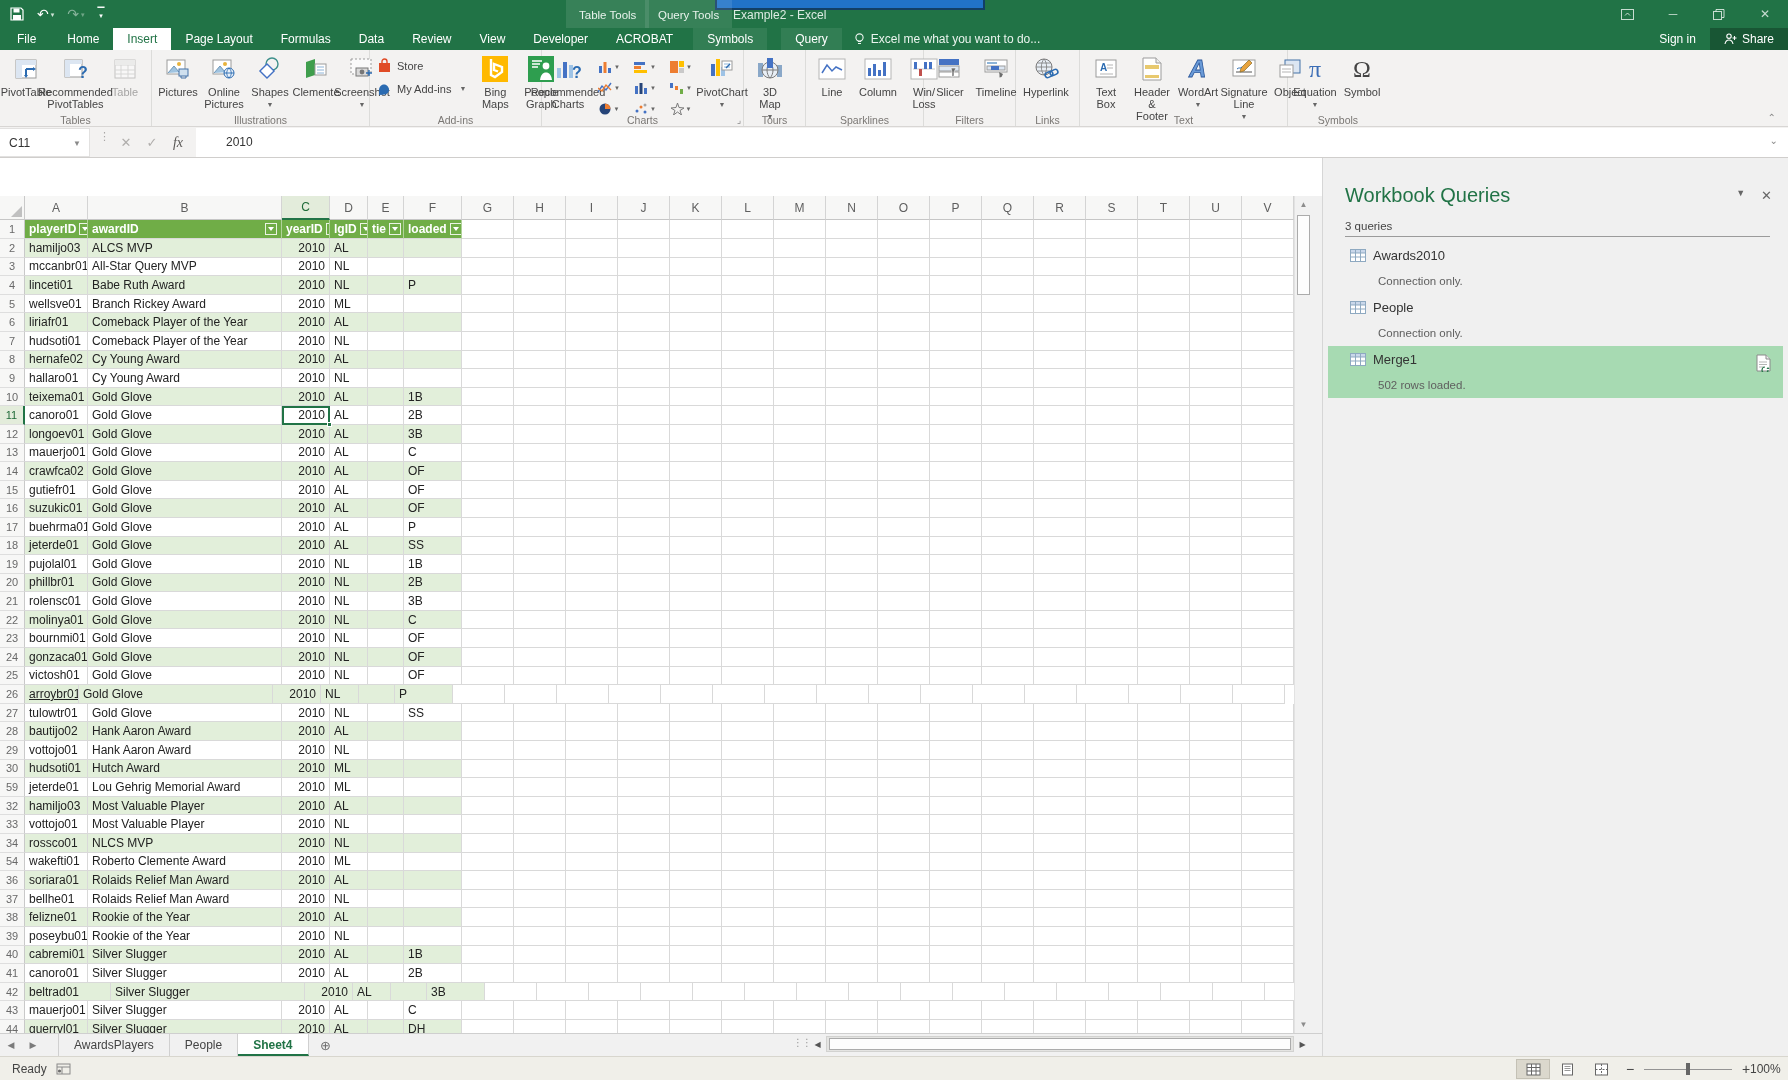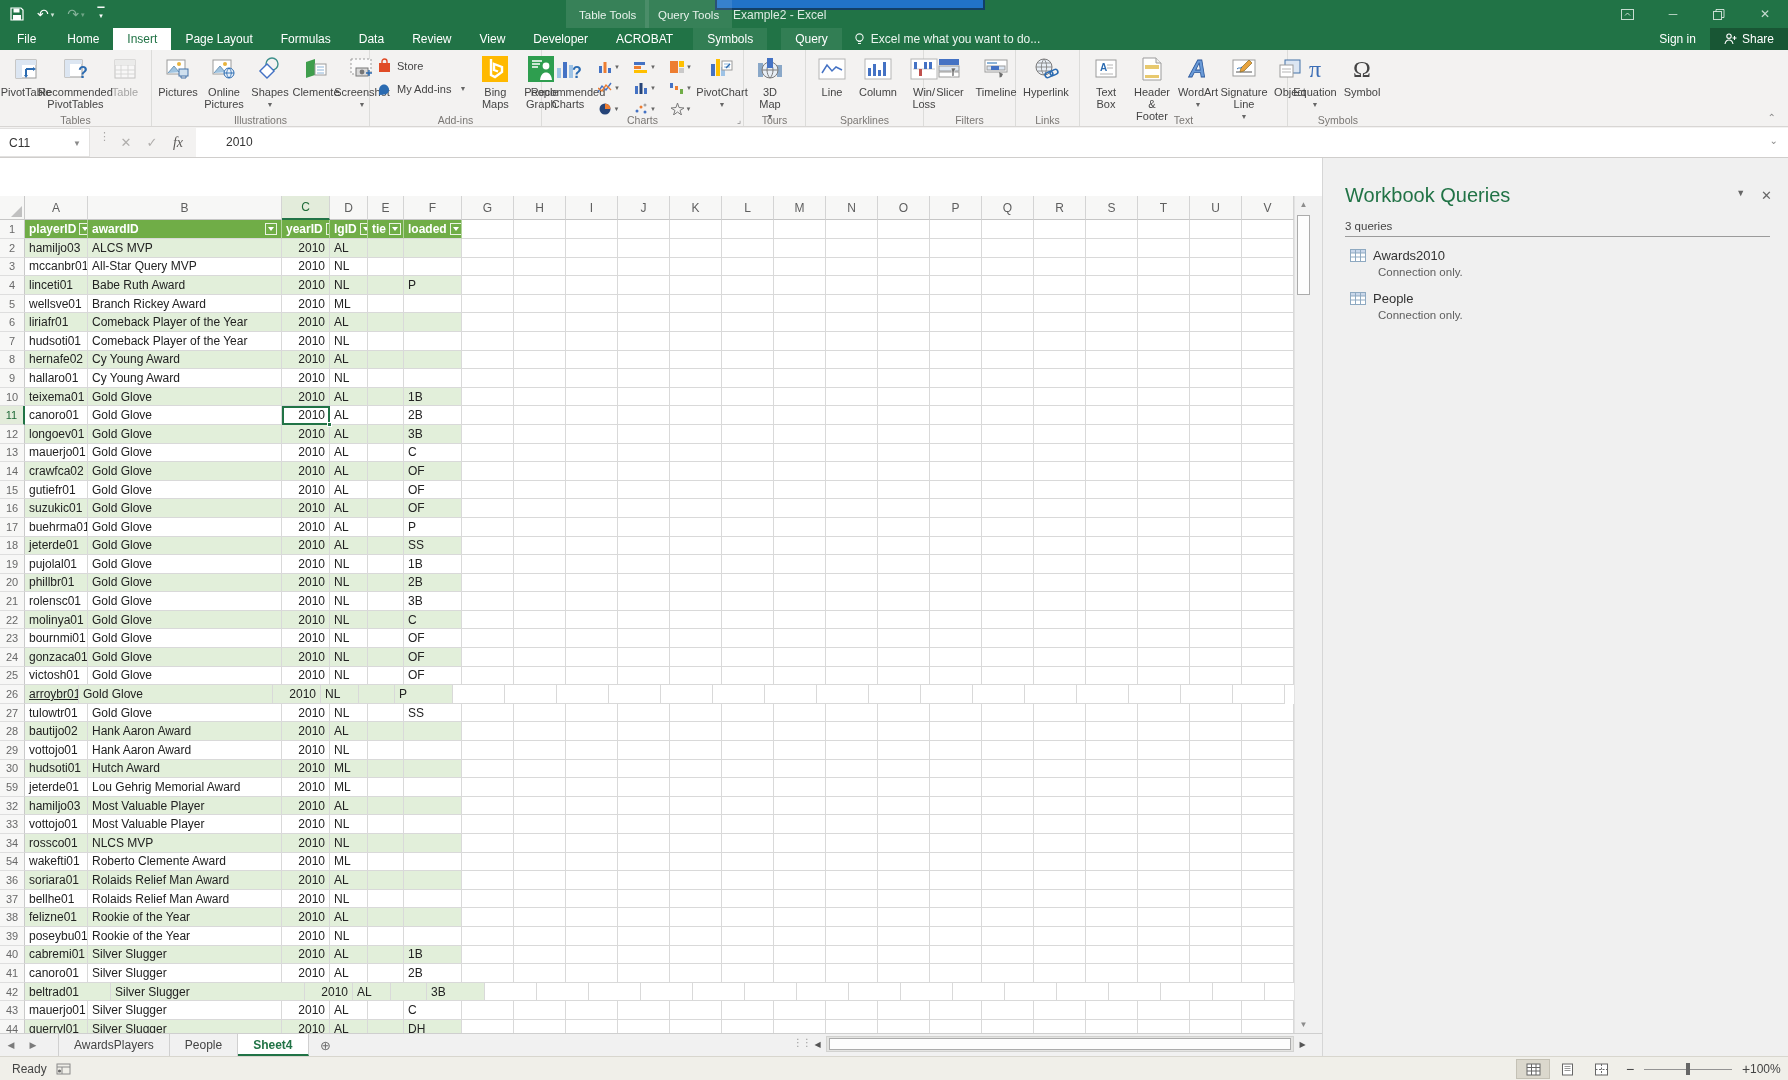--- a/index.html
+++ b/index.html
@@ -93,21 +93,21 @@
   .panel { position:absolute; left:1322px; top:158px; width:466px; height:898px; background:#f0f0f0; border-left:1px solid #d6d6d6; }
   .ptitlerow { position:absolute; top:26px; left:22px; right:16px; display:flex; align-items:center; }
   .ptitle { font-size:20px; color:#217346; font-weight:400; }
   .ptitlerow .picons { margin-left:auto; display:flex; gap:16px; color:#666; }
   .pcaret { font-size:9px; }
   .pclose { font-size:13px; }
   .pcount { position:absolute; top:62px; left:22px; right:18px; font-size:11.5px; color:#444; border-bottom:1px solid #9b9b9b; padding-bottom:4px; }
   .qlist { position:absolute; top:84px; left:0; right:0; }
   .qitem { position:relative; padding:6px 10px 7px 22px; margin:0 5px; }
   .qitem .qrow1 { display:flex; align-items:center; gap:7px; font-size:13px; color:#333; }
-  .qitem .qrow2 { margin-left:28px; margin-top:3px; font-size:11.5px; color:#5f5f5f; }
+  .qitem .qrow2 { margin-left:28px; margin-top:12px; font-size:11.5px; color:#5f5f5f; }
   .qitem.sel { background:#a7dab2; }
   .qitem .pageicon { position:absolute; right:12px; top:8px; }
 
   
   .tabbar { position:absolute; top:1033px; left:0; width:1322px; height:23px; background:#f1f1f1; border-top:1px solid #cfcfcf; display:flex; align-items:stretch; font-size:12px; color:#444; }
   .tnav { width:22px; display:flex; align-items:center; justify-content:center; color:#7b7b7b; font-size:9px; }
   .stab { padding:0 15px; line-height:22px; border-right:1px solid #d0d0d0; }
   .stab:first-of-type { border-left:1px solid #d0d0d0; }
   .stab.active { background:#fff; color:#217346; font-weight:bold; border-bottom:2px solid #217346; }
   .addsheet { width:34px; display:flex; align-items:center; justify-content:center; color:#6e6e6e; font-size:13px; }
@@ -1819,20 +1819,40 @@
         <div class="qrow1">
           <svg width="16" height="13" viewBox="0 0 16 13">
             <rect x="0.5" y="0.5" width="15" height="12" fill="#fff" stroke="#8ea9c1"></rect>
             <rect x="0.5" y="0.5" width="15" height="3.5" fill="#c9d7ea" stroke="#8ea9c1"></rect>
             <path d="M5.5 1v11M10.5 1v11M1 8h14" stroke="#8ea9c1"></path>
           </svg>
           <span>People</span>
         </div>
         <div class="qrow2">Connection only.</div>
       </div>
+      <div class="qitem sel">
+        <div class="qrow1">
+          <svg width="16" height="13" viewBox="0 0 16 13">
+            <rect x="0.5" y="0.5" width="15" height="12" fill="#fff" stroke="#8ea9c1"></rect>
+            <rect x="0.5" y="0.5" width="15" height="3.5" fill="#c9d7ea" stroke="#8ea9c1"></rect>
+            <path d="M5.5 1v11M10.5 1v11M1 8h14" stroke="#8ea9c1"></path>
+          </svg>
+          <span>Merge1</span>
+        </div>
+        <div class="qrow2">502 rows loaded.</div>
+        <div class="pageicon">
+          <svg width="15" height="18" viewBox="0 0 15 18">
+            <path d="M1 1h9l4 4v12H1z" fill="#fff" stroke="#8a8a8a"></path>
+            <path d="M10 1v4h4" fill="#eee" stroke="#8a8a8a"></path>
+            <path d="M3 8h8M3 10.5h8M3 13h5" stroke="#b5b5b5"></path>
+            <path d="M9 13a3 3 0 103 3" fill="none" stroke="#217346" stroke-width="1.2"></path>
+            <path d="M12 13l1.5 2h-3z" fill="#217346"></path>
+          </svg>
+        </div>
+      </div>
     </div>
 </div>
 
 <div class="tabbar">
   <span class="tnav">◀</span>
   <span class="tnav" style="margin-right:14px;">▶</span>
   <span id="tab-strip" style="display:flex;">
       <span class="stab">AwardsPlayers</span>
       <span class="stab">People</span>
       <span class="stab active">Sheet4</span>

